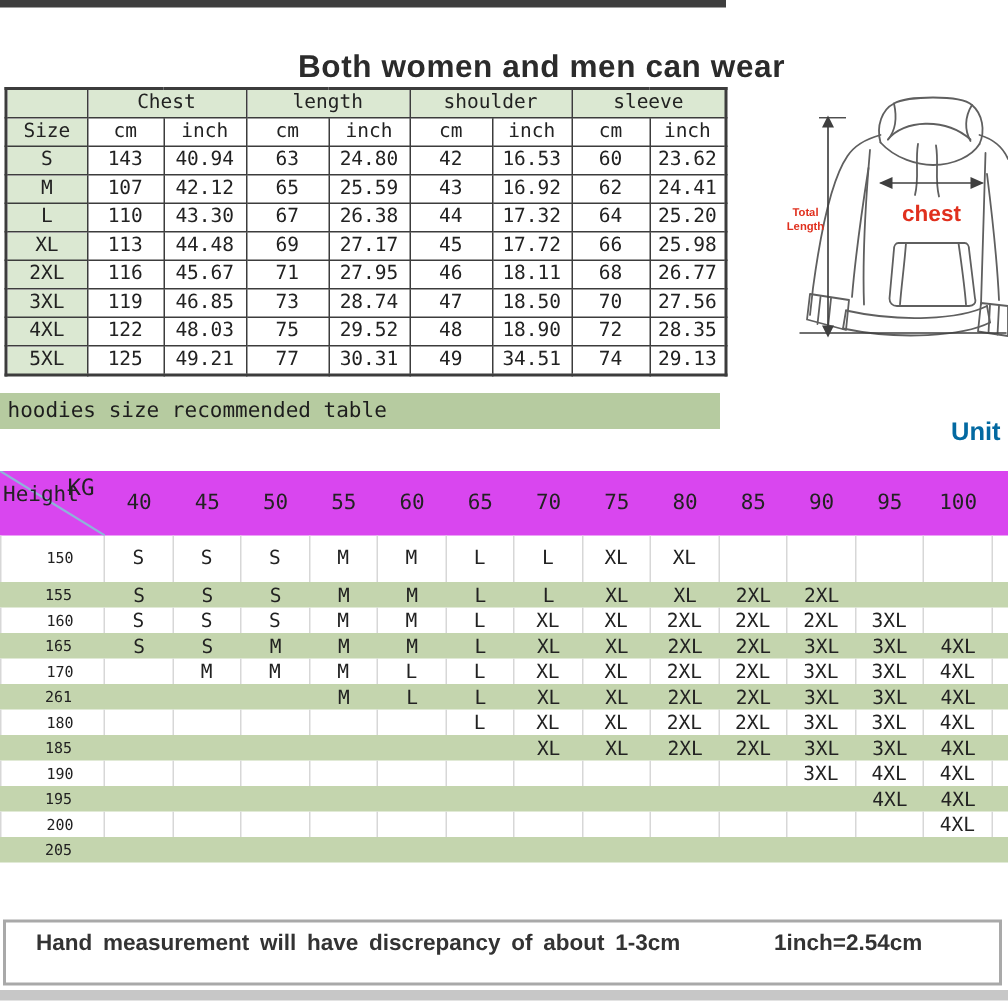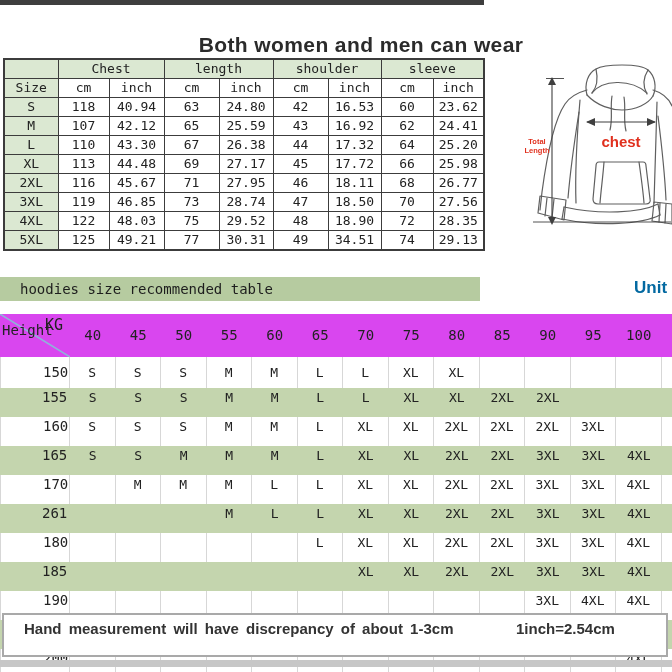--- a/index.html
+++ b/index.html
@@ -16,38 +16,38 @@
   .size-table{position:absolute;left:3px;top:58px;border-collapse:collapse;table-layout:fixed;
               font-size:13px;border:2px solid #3c3c3c;background:#fff}
   .size-table td{border:1px solid #3c3c3c;text-align:center;height:18px;padding:0;line-height:18px;
                  overflow:hidden;white-space:nowrap}
   .size-table .grp,.size-table .lbl{background:#dbe8d2}
 
   
   .hoodie{position:absolute;left:500px;top:40px}
 
   
-  .banner{position:absolute;left:0;top:277px;width:480px;height:24px;background:#b6cba0;
-          font-size:14px;line-height:24px;padding-left:20px;box-sizing:border-box;color:#1d1d1d}
+  .banner{position:absolute;left:0;top:262px;width:480px;height:24px;background:#b6cba0;
+          font-size:14px;line-height:24px;padding-left:5px;box-sizing:border-box;color:#1d1d1d}
   .unit{position:absolute;left:634px;top:278px;font-family:"Liberation Sans",sans-serif;
         font-weight:bold;font-size:17px;color:#0369a1}
 
   
   .rt{position:absolute;left:0;top:314px;width:672px}
   .rt-head{display:flex;height:43px;background:#d946ef}
   .diag{position:relative;width:70px;height:43px;flex:none}
   .diag svg{position:absolute;left:0;top:0}
   .kg{position:absolute;right:7px;top:2px;font-size:15px}
   .hl{position:absolute;left:2px;bottom:19px;font-size:14px}
   .wr{display:flex;flex:1}
   .wcell{width:45.5px;flex:none;text-align:center;line-height:43px;font-size:14px}
-  .rrow{display:flex;height:29px;line-height:19.7px}
+  .rrow{display:flex;height:17px;line-height:19.7px}
   .rrow.first{height:31px;line-height:31px}
   .rrow.green{background:#c4d5ae}
-  .hcell{width:70px;flex:none;box-sizing:border-box;padding-left:42px;font-size:14px}
+  .hcell{width:70px;flex:none;box-sizing:border-box;padding-left:30px;font-size:10px}
   .cell{width:45.5px;flex:none;box-sizing:border-box;text-align:center;font-size:13px}
   .rrow.white .cell{border-right:1px solid #d7d7d7}
   .rrow.white .hcell{border-left:1px solid #d7d7d7;border-right:1px solid #d7d7d7}
 
   
   .footer-box{position:absolute;left:2px;top:613px;width:666px;height:44px;box-sizing:border-box;
               border:2px solid #a9a9a9;background:#fff;font-family:"Liberation Sans",sans-serif;
               font-weight:bold;color:#333}
   .f-line1{position:absolute;left:20px;top:5px;font-size:15px;white-space:nowrap;word-spacing:3px}
   .f-line1r{position:absolute;left:512px;top:5px;font-size:15px;white-space:nowrap}
@@ -91,21 +91,21 @@
           <td>inch</td>
           <td>cm</td>
           <td>inch</td>
           <td>cm</td>
           <td>inch</td>
           <td>cm</td>
           <td>inch</td>
         </tr>
         <tr>
           <td class="lbl">S</td>
-          <td>118</td>
+          <td>143</td>
           <td>40.94</td>
           <td>63</td>
           <td>24.80</td>
           <td>42</td>
           <td>16.53</td>
           <td>60</td>
           <td>23.62</td>
         </tr>
         <tr>
           <td class="lbl">M</td>

